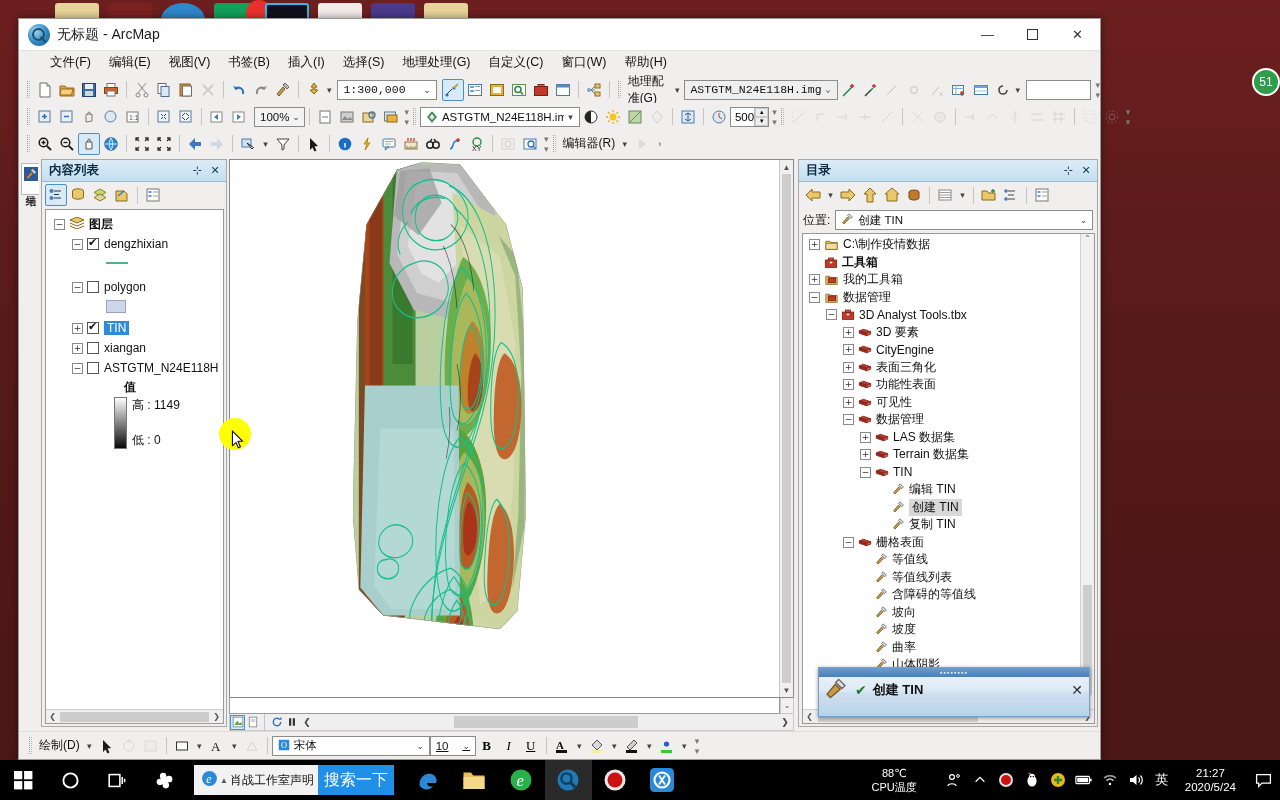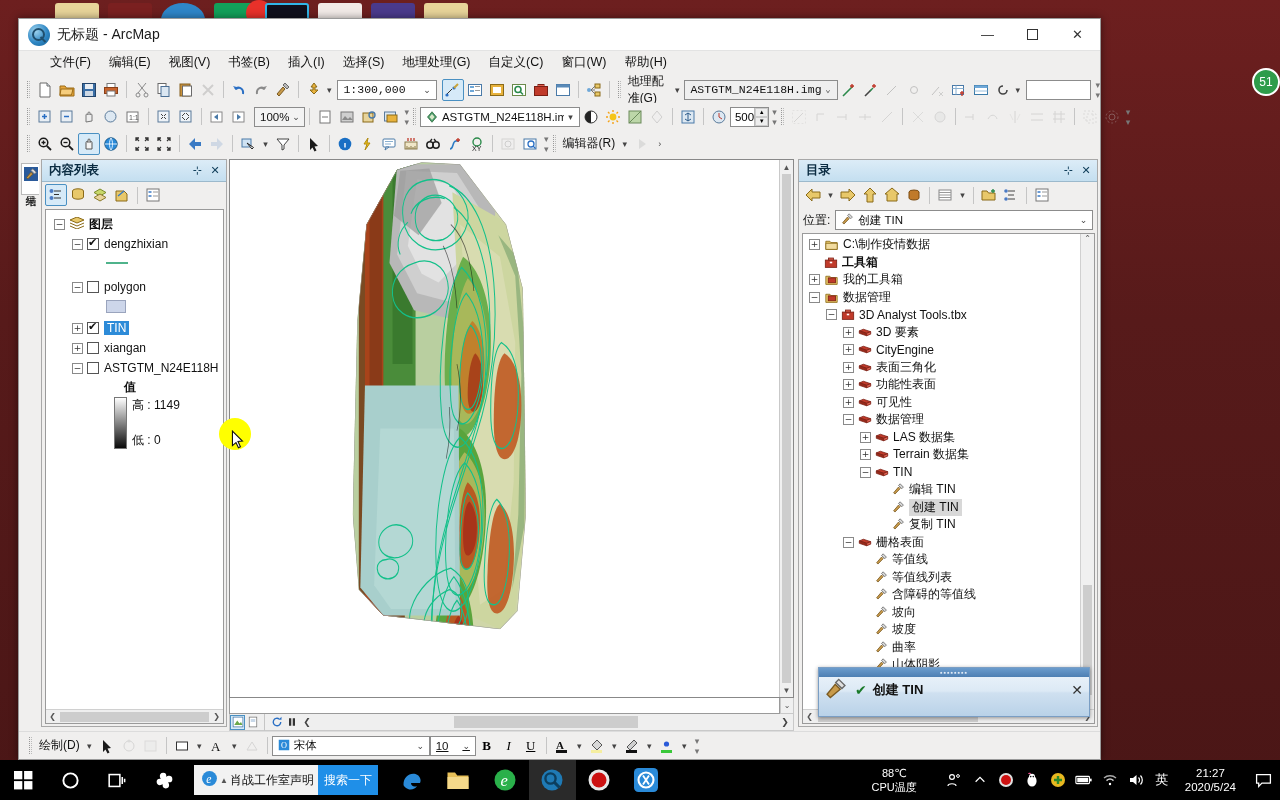--- a/index.html
+++ b/index.html
@@ -96,21 +96,21 @@
   #notif { position:absolute; right:10px; bottom:42px; width:272px; height:50px; border:1px solid #7a9ec4;
            background:linear-gradient(180deg,#eef5fb 0%,#dce9f5 48%,#cfe0f0 52%,#b9d2e8 100%); box-shadow:0 1px 4px rgba(0,0,0,.4);}
   #notif-hd { height:9px; background:linear-gradient(180deg,#6b9ccd,#4d7fb3); display:flex; align-items:center; justify-content:center; }
   #notif-hd .dots { font-size:7px; color:#dfeaf6; letter-spacing:1px; line-height:9px;}
   #notif-body { display:flex; align-items:center; height:26px; padding:0 6px; }
   
   #taskbar { position:absolute; left:0; bottom:0; width:1280px; height:40px; background:#000; display:flex; align-items:center; }
   .tb-item { width:47px; height:40px; display:flex; align-items:center; justify-content:center; }
   #tb-search { display:flex; align-items:center; height:30px; background:#f2f2f2; margin-left:6px; }
   #tb-search-txt { font-size:12px; color:#111; padding:0 4px 0 2px; }
-  #tb-search-btn { background:#1f8fe8; color:#fff; font-size:12px; height:30px; display:flex; align-items:center; padding:0 6px; }
+  #tb-search-btn { background:#1f8fe8; color:#fff; font-size:16px; height:30px; display:flex; align-items:center; padding:0 6px; }
   #tray { margin-left:auto; display:flex; align-items:center; color:#fff; height:40px; }
   .tray-icon { width:26px; height:40px; display:flex; align-items:center; justify-content:center; }
   #clock { text-align:center; font-size:11.5px; line-height:14px; padding:0 10px; color:#fff; }
   #cputemp { font-size:11px; line-height:14px; color:#fff; text-align:center; padding:0 6px; }
   
   #cursor-dot { position:absolute; left:219px; top:418px; width:32px; height:32px; border-radius:50%; background:#ffff00; }
   #cursor-arrow { position:absolute; left:231px; top:430px; width:14px; height:20px; }
   .sq-icon { width:16px; height:16px; display:block; }
   .mono { font-family:"Liberation Mono","DejaVu Sans Mono",monospace; }
 </style>

